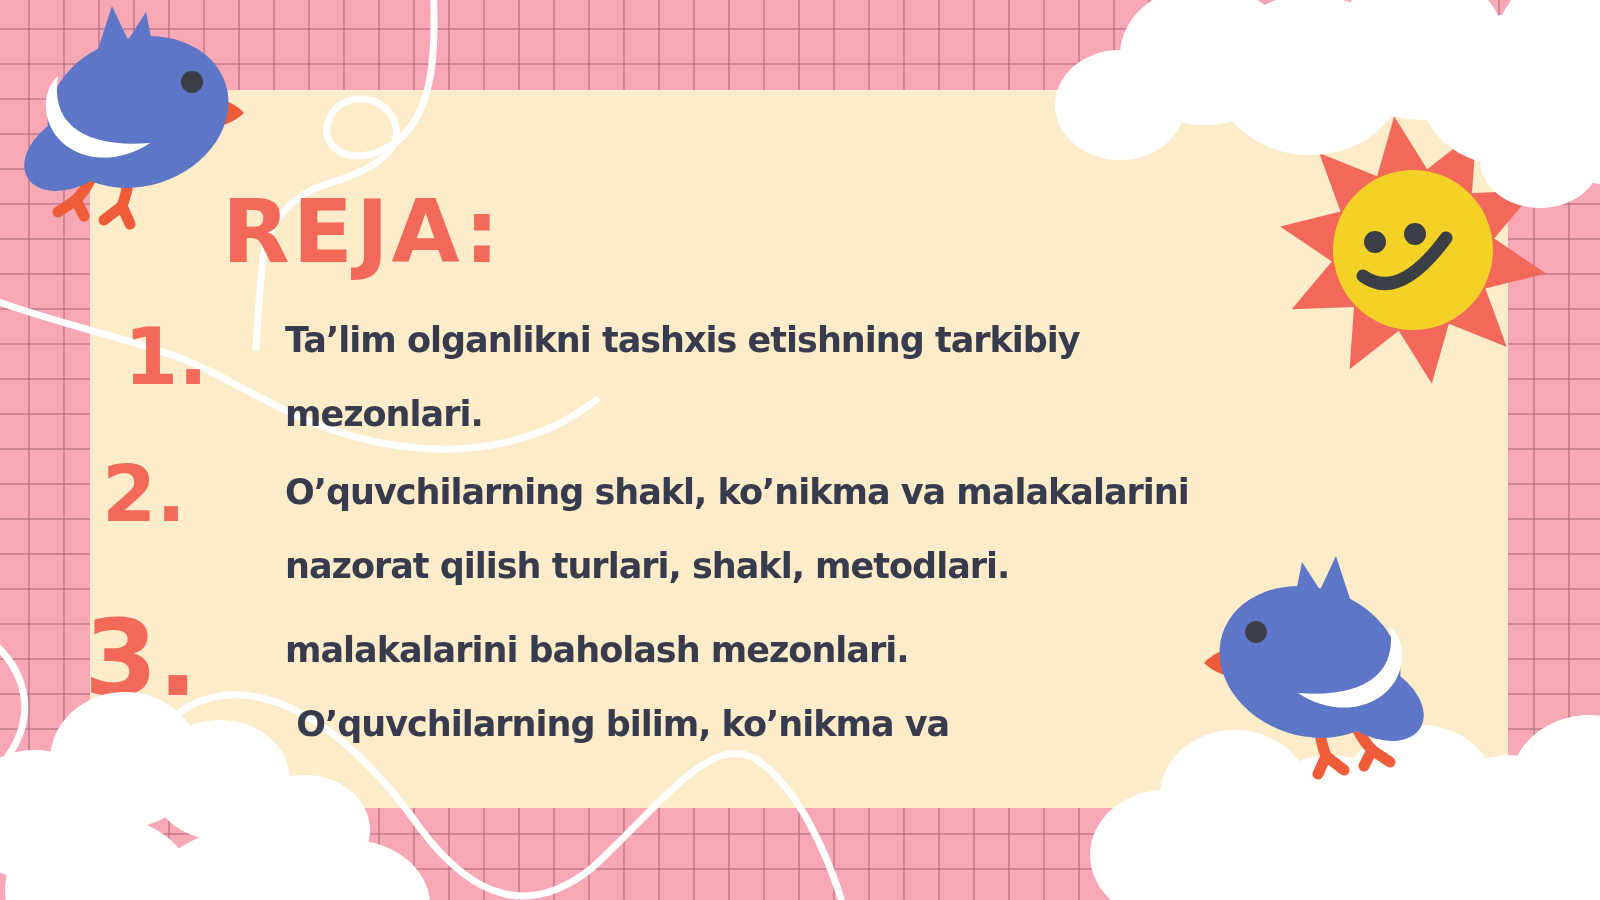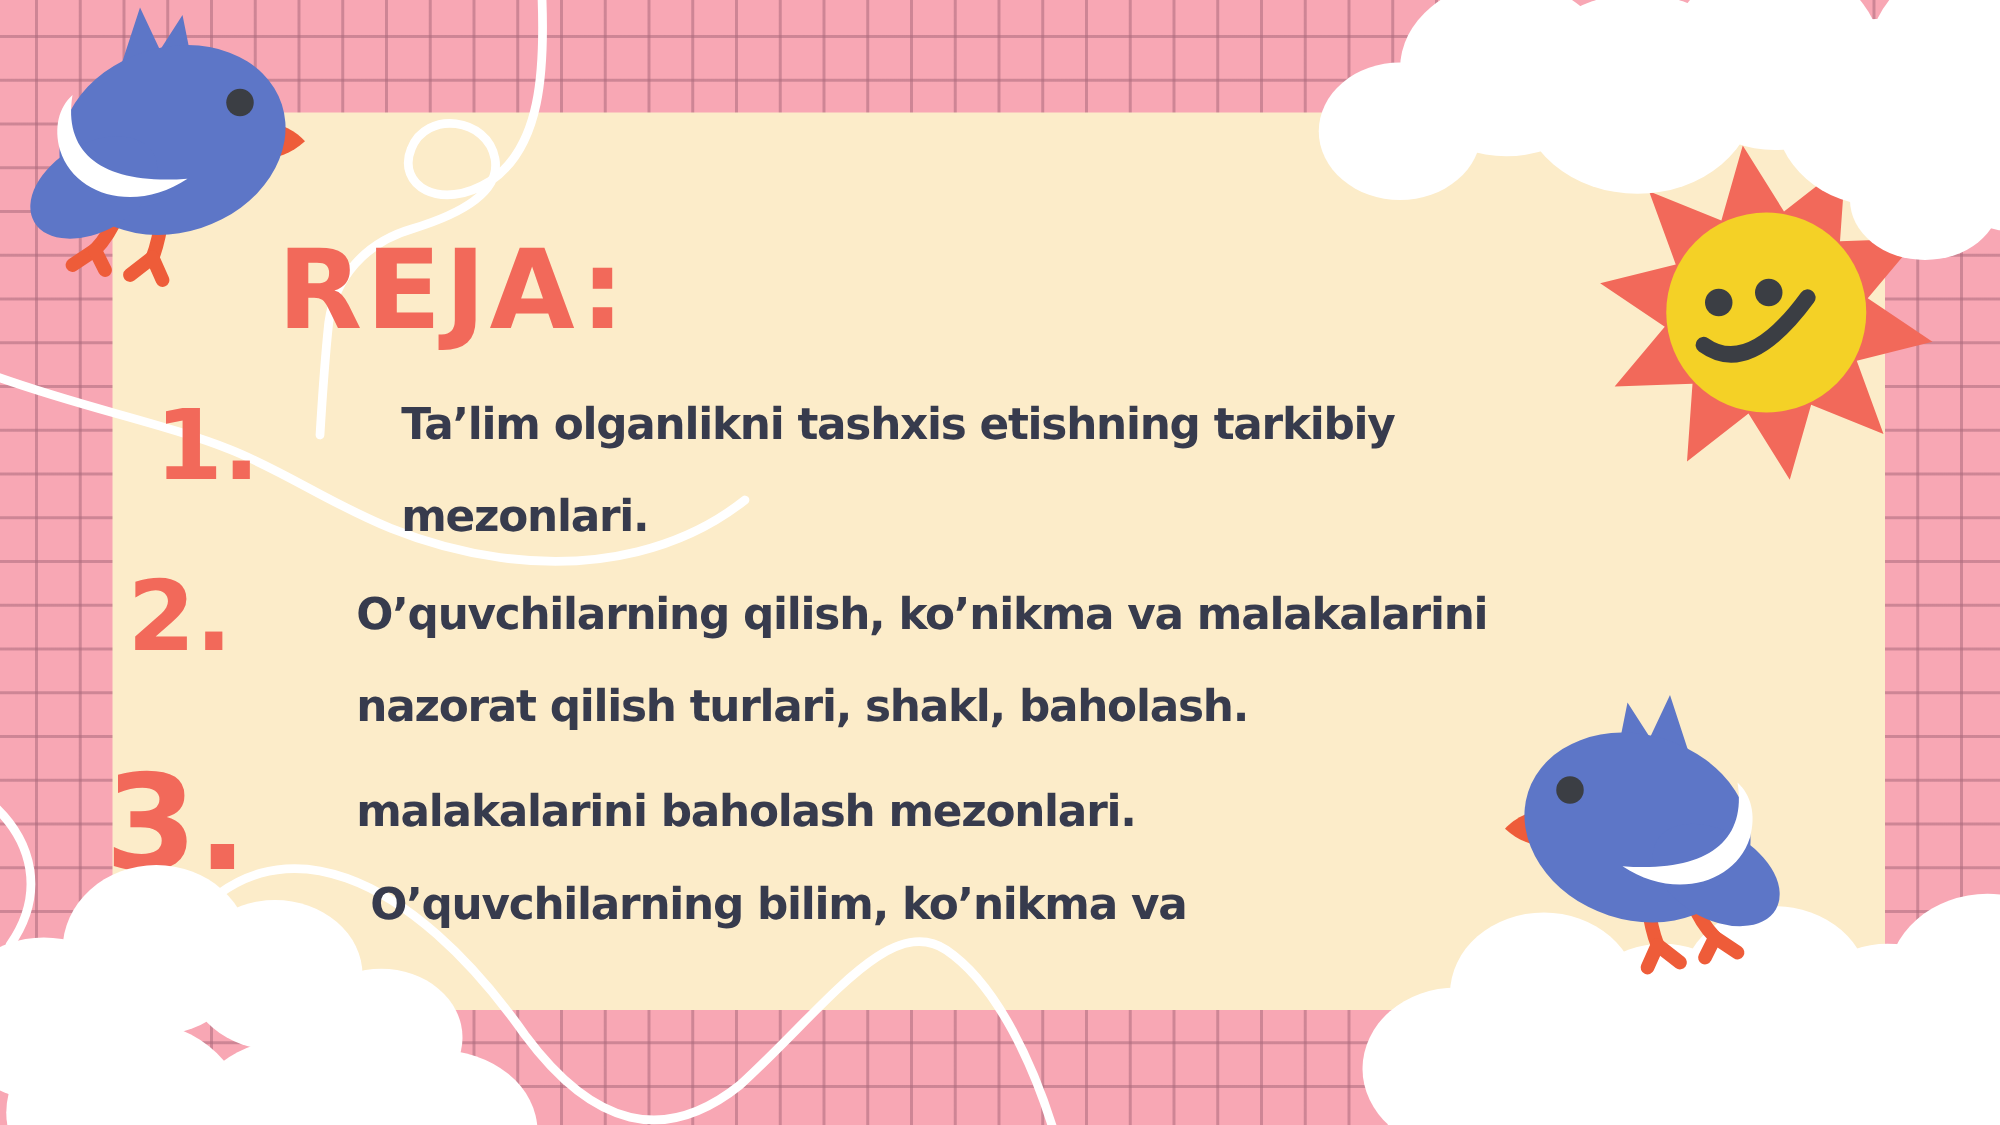--- a/index.html
+++ b/index.html
@@ -45,21 +45,21 @@
     color:var(--accent-coral,#f2695a);
   }
   .num1{left:124px;top:318px;font-size:78px;}
   .num2{left:102px;top:455px;font-size:78px;}
   .num3{left:84px;top:606px;font-size:106px;}
   .item-text{
     position:absolute;left:285px;
     font-size:35px;font-weight:700;letter-spacing:-1px;
     color:var(--text-navy,#373b4d);
   }
-  .text1{top:303px;margin-left:36px;}
+  .text1{top:303px;}
   .text2{top:455px;}
   .text3{top:613px;}
   .line{height:74px;display:flex;align-items:center;white-space:pre;}
 </style>
 </head>
 <body>
 
 <div class="slide">
 
   <div class="panel"></div>
@@ -81,22 +81,22 @@
     <div class="title">REJA:</div>
 
     <div class="num num1">1.</div>
     <div class="item-text text1">
       <div class="line">Ta’lim olganlikni tashxis etishning tarkibiy</div>
       <div class="line">mezonlari.</div>
     </div>
 
     <div class="num num2">2.</div>
     <div class="item-text text2">
-      <div class="line">O’quvchilarning qilish, ko’nikma va malakalarini</div>
-      <div class="line">nazorat qilish turlari, shakl, baholash.</div>
+      <div class="line">O’quvchilarning shakl, ko’nikma va malakalarini</div>
+      <div class="line">nazorat qilish turlari, shakl, metodlari.</div>
     </div>
 
     <div class="num num3">3.</div>
     <div class="item-text text3">
       <div class="line">malakalarini baholash mezonlari.</div>
       <div class="line"> O’quvchilarning bilim, ko’nikma va</div>
     </div>
   </div>
 
   <svg class="decor decor-top" width="1600" height="900" viewBox="0 0 1600 900">

